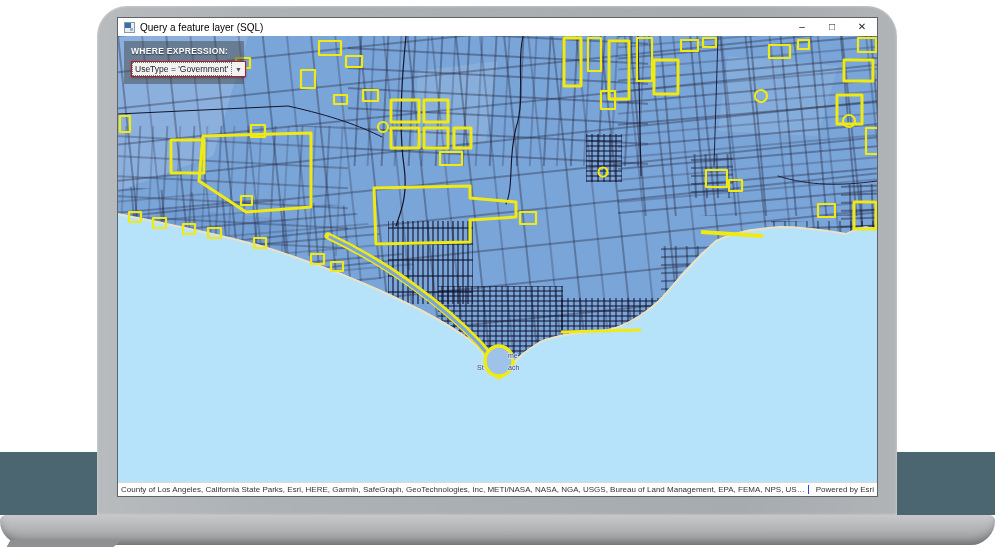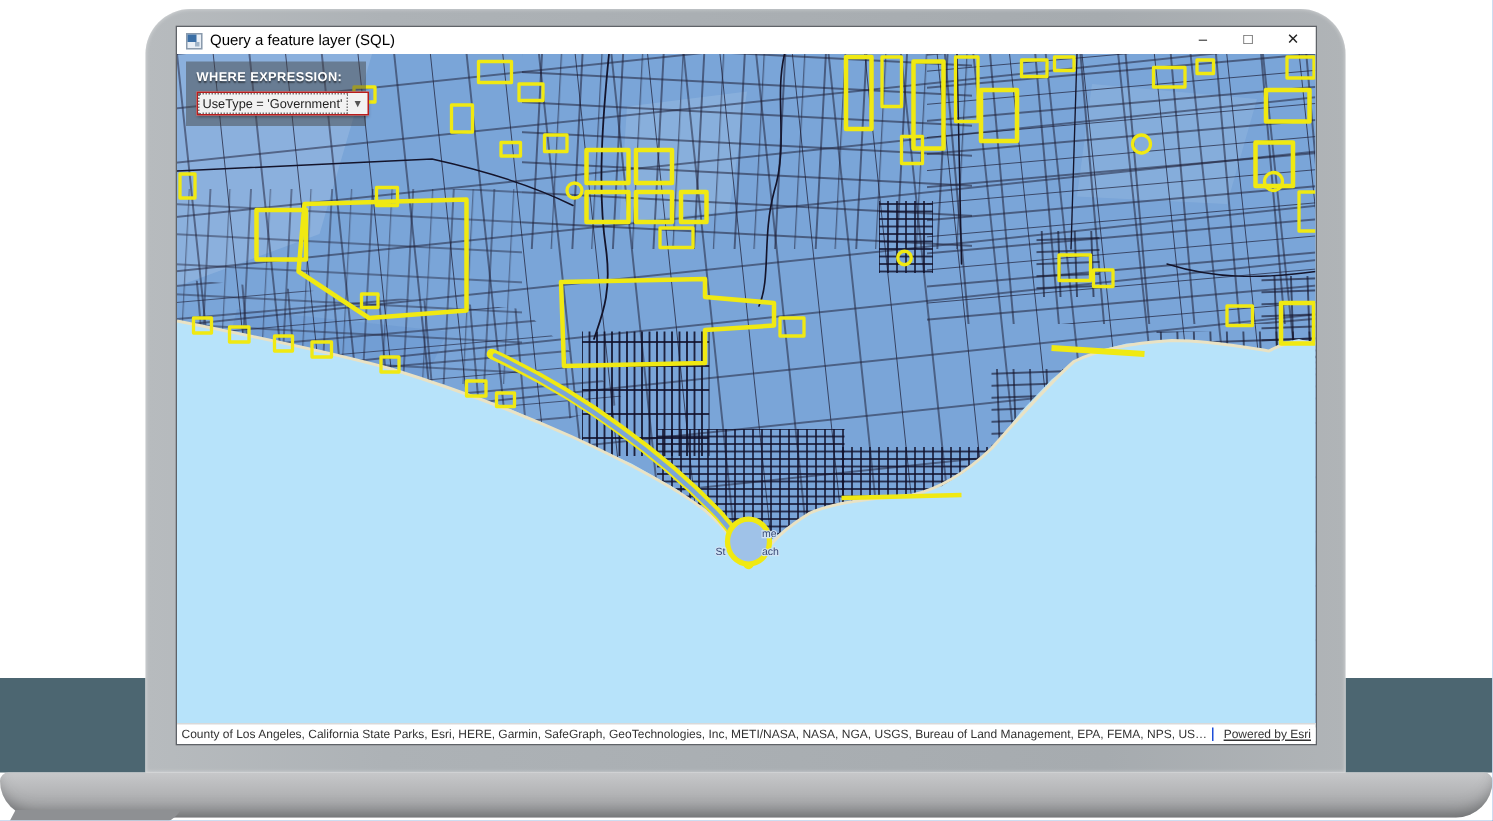--- a/index.html
+++ b/index.html
@@ -47,21 +47,21 @@
   .dropdown-text { flex:1 1 auto; font-size:8.5px; color:#222; padding:1px 2px; margin:1px;
                    outline:1px dotted #777; white-space:nowrap; overflow:hidden; }
   .dropdown-caret { flex:0 0 13px; font-size:7px; color:#555; text-align:center; }
 
   
   .attrib { flex:0 0 14px; background:rgba(255,255,255,.88); border-top:1px solid #d9d9d9;
             display:flex; align-items:center; justify-content:space-between; }
   .attrib-sources { font-size:8px; color:#323232; padding-left:3px; white-space:nowrap;
                     overflow:hidden; text-overflow:ellipsis; }
   .attrib-powered { font-size:8px; color:#323232; padding:0 3px 0 7px; border-left:1px solid #1d4ed8;
-                    white-space:nowrap; background:rgba(255,255,255,.9);text-decoration:underline; }
+                    white-space:nowrap; background:rgba(255,255,255,.9); }
 
   svg .gp  { fill:none; stroke:#f0e912; stroke-width:3;   stroke-linejoin:round; }
   svg .gp2 { fill:none; stroke:#f0e912; stroke-width:2.2; stroke-linejoin:round; }
   svg .road { fill:none; stroke:#14142b; stroke-linecap:round; }
   svg text.place { font-family:"Liberation Sans",sans-serif; font-size:7px; fill:#3a4a76;
                    paint-order:stroke; stroke:#cfe3f5; stroke-width:1.5px; }
 </style>
 </head>
 <body>
 

